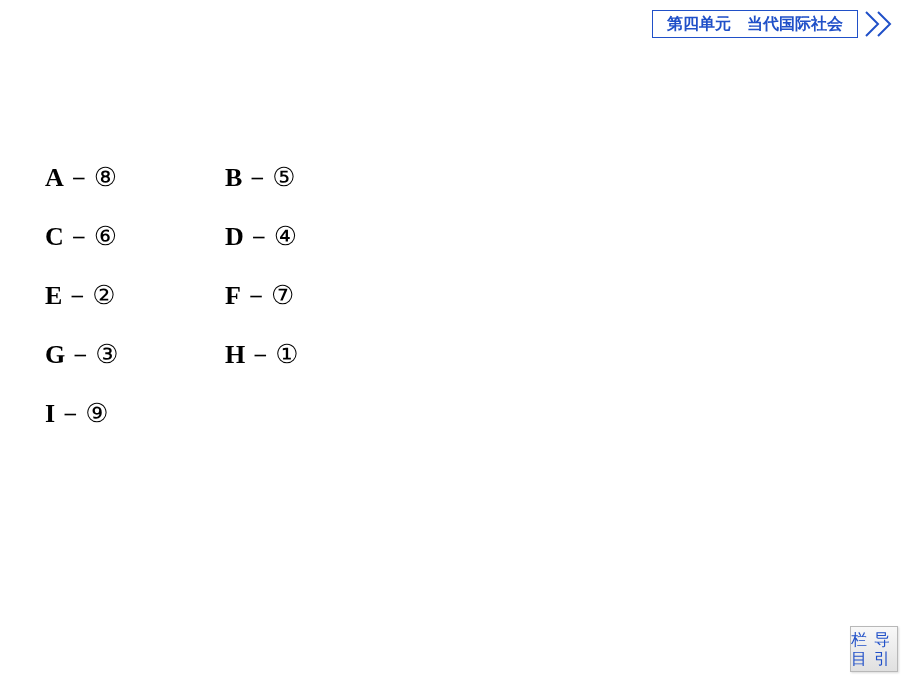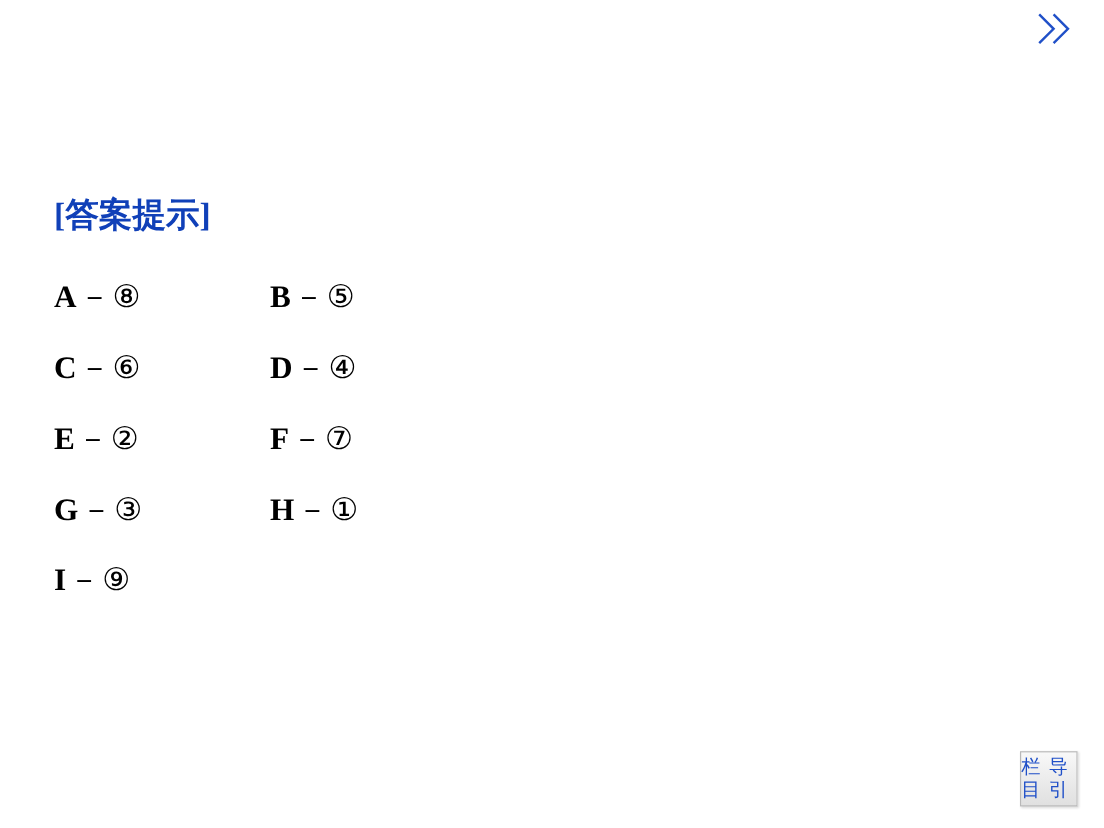--- a/index.html
+++ b/index.html
@@ -109,30 +109,32 @@
       color: #2050c8;
       font-family: "SimSun", "宋体", serif;
       line-height: 1.2;
       box-shadow: 1px 1px 2px rgba(0,0,0,0.15);
     }
   </style>
 </head>
 <body>
 
 <div class="header-banner">
+  <div class="banner-box">
+    <span>第四单元　当代国际社会</span>
+  </div>
   <div class="banner-arrows">
     <svg width="38" height="28" viewBox="0 0 38 28">
       <polyline points="2,2 14,14 2,26" fill="none" stroke="#2050c8" stroke-width="2"></polyline>
       <polyline points="14,2 26,14 14,26" fill="none" stroke="#2050c8" stroke-width="2"></polyline>
     </svg>
   </div>
 </div>
 
 <div class="content">
-  <div class="answer-heading">[答案提示]</div>
 
   <div class="answer-row">
     <div class="answer-pair first">
       <span class="letter">A</span>
       <span class="dash">－</span>
       <span class="circled">⑧</span>
     </div>
     <div class="answer-pair">
       <span class="letter">B</span>
       <span class="dash">－</span>

